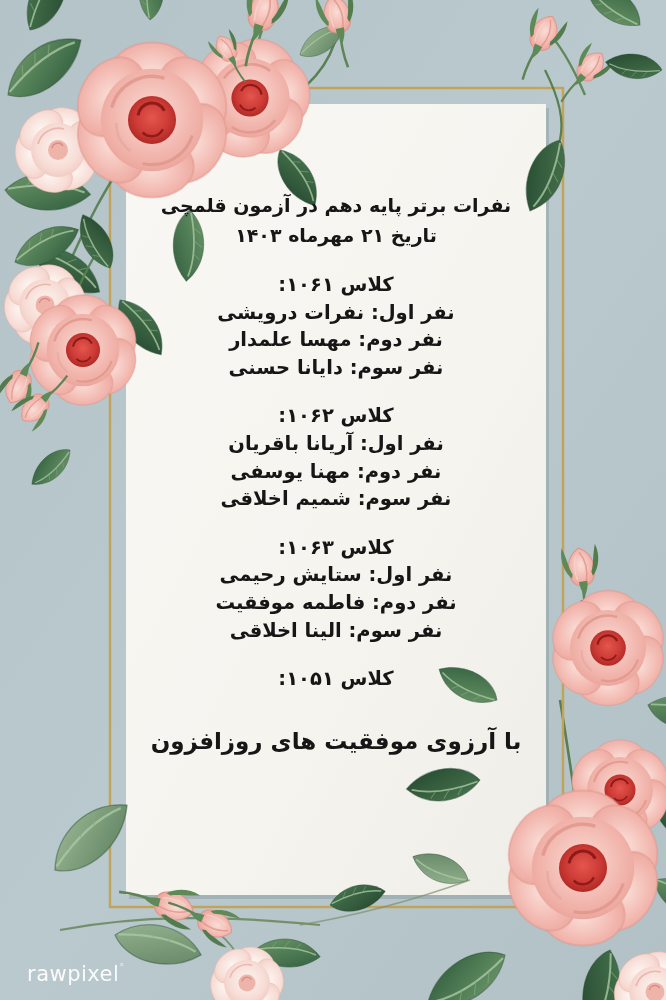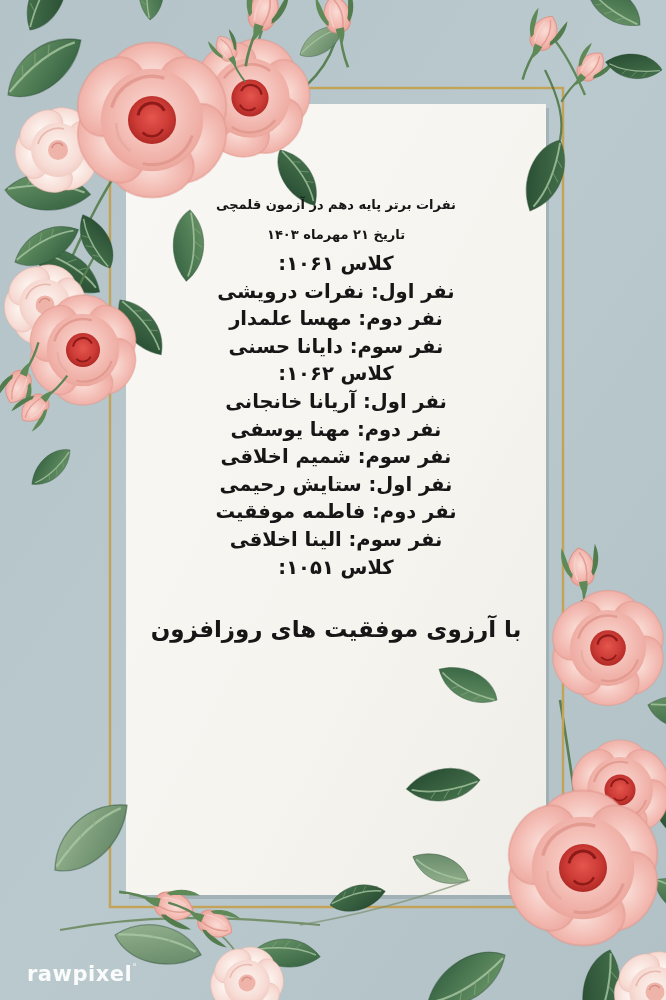--- a/index.html
+++ b/index.html
@@ -6,28 +6,28 @@
   .stage{
     position:relative;width:666px;height:1000px;overflow:hidden;
     font-family:"DejaVu Sans",sans-serif;
     background:#b6c5c9;
   }
   .stage svg{position:absolute;top:0;left:0;}
   .text-layer{
     position:absolute;left:126px;top:190px;width:420px;
     direction:rtl;text-align:center;color:#161616;font-weight:bold;
   }
-  .t-line{font-size:13px;line-height:30px;}
-  .group{}
+  .t-line{font-size:19px;line-height:30px;}
+  .group{margin-top:21px;}
   .g-line{font-size:19.5px;line-height:27.6px;white-space:nowrap;}
   .closing{margin-top:33px;}
   .c-line{font-size:23px;line-height:31px;white-space:nowrap;}
   .watermark{
     position:absolute;left:27px;top:962px;
-    color:rgba(255,255,255,.92);font-size:21px;font-weight:700;
+    color:rgba(255,255,255,.92);font-size:21px;font-weight:400;
     letter-spacing:.5px;font-family:"DejaVu Sans",sans-serif;
   }
   .wm-mark{font-size:9px;vertical-align:top;line-height:10px;opacity:.85;}
 </style>
 </head>
 <body>
 
 <div class="stage">
 
   <svg width="666" height="1000" viewBox="0 0 666 1000">
@@ -215,26 +215,27 @@
 
     <div class="group">
       <div class="g-line">کلاس ۱۰۶۱:</div>
       <div class="g-line">نفر اول: نفرات درویشی</div>
       <div class="g-line">نفر دوم: مهسا علمدار</div>
       <div class="g-line">نفر سوم: دایانا حسنی</div>
     </div>
 
     <div class="group">
       <div class="g-line">کلاس ۱۰۶۲:</div>
-      <div class="g-line">نفر اول: آریانا خانجانی</div>
+      <div class="g-line">نفر اول: آریانا باقریان</div>
       <div class="g-line">نفر دوم: مهنا یوسفی</div>
       <div class="g-line">نفر سوم: شمیم اخلاقی</div>
     </div>
 
     <div class="group">
+      <div class="g-line">کلاس ۱۰۶۳:</div>
       <div class="g-line">نفر اول: ستایش رحیمی</div>
       <div class="g-line">نفر دوم: فاطمه موفقیت</div>
       <div class="g-line">نفر سوم: الینا اخلاقی</div>
     </div>
 
     <div class="group">
       <div class="g-line">کلاس ۱۰۵۱:</div>
     </div>
 
     <div class="closing">

